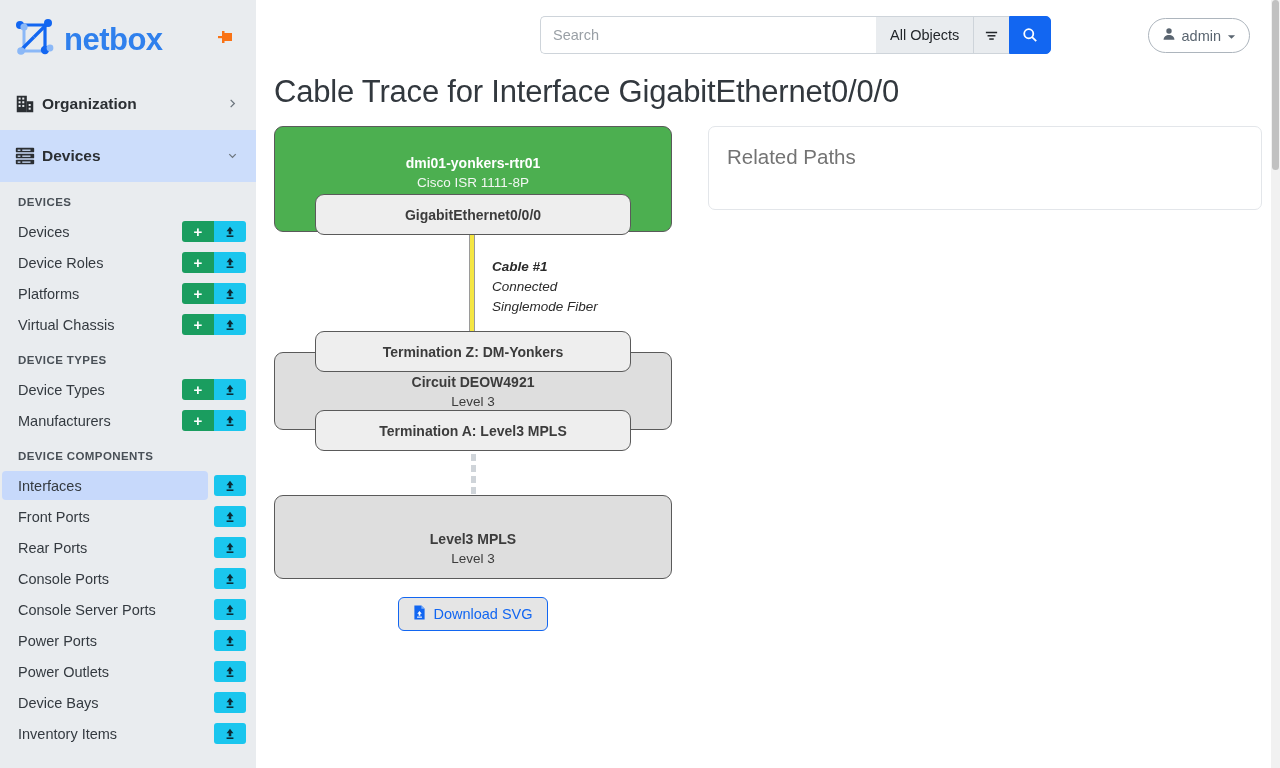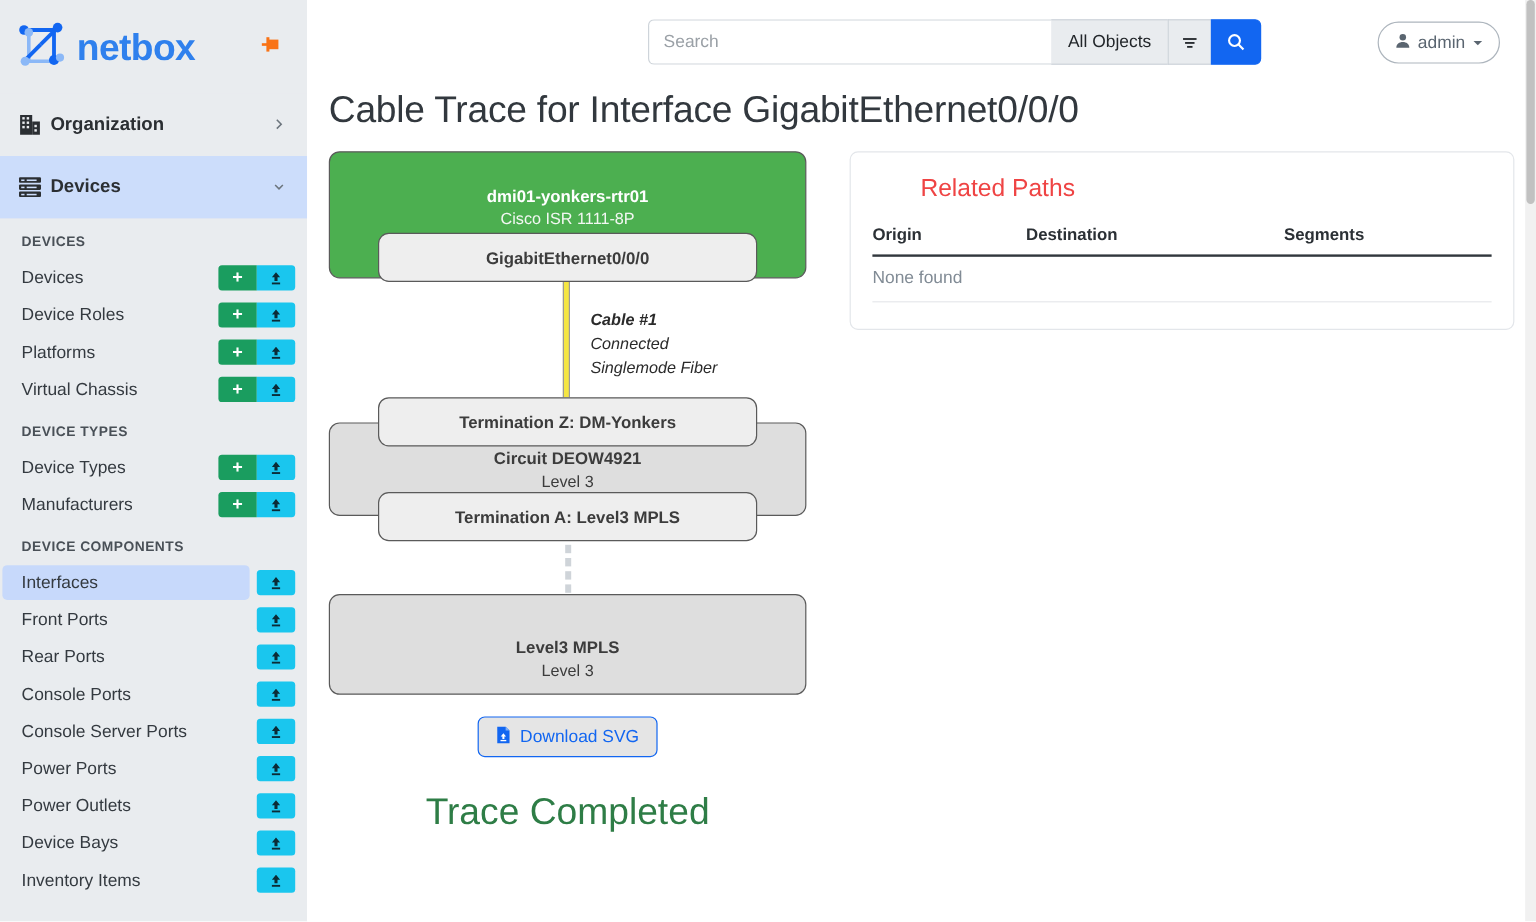--- a/index.html
+++ b/index.html
@@ -176,21 +176,21 @@
   .trace-status {
     text-align: center; color: #2e7d46; font-size: 31px;
     margin-top: 28px; font-weight: 400;
   }
 
   
   .card {
     border: 1px solid #e3e6ea; border-radius: 7px; background: #fff;
     padding: 18px 18px 22px 18px;
   }
-  .card-title { font-size: 20.5px; color: #ef4444; font-weight: 400; margin-bottom: 18px; margin-left: 40px; }
+  .card-title { font-size: 20.5px; color: #737373; font-weight: 400; margin-bottom: 18px; }
   table.paths { width: 100%; border-collapse: collapse; }
   table.paths th {
     text-align: left; font-size: 14px; font-weight: 700; color: #2b3035;
     padding: 0 0 9px 0; border-bottom: 2px solid #31373d;
   }
   table.paths td {
     font-size: 14.5px; color: #818b95; padding: 10px 0 11px 0;
     border-bottom: 1px solid #e6e8eb;
   }
   .col-origin { width: 128px; }
@@ -571,41 +571,26 @@
                   <g fill="#ffffff">
                       <path d="M7 6.5 L9.4 9.4 H7.9 V11.6 H6.1 V9.4 H4.6 Z"></path>
                       <rect x="4.4" y="12.4" width="5.2" height="1.2"></rect>
                     </g>
                 </svg>
               </span>
               <span>Download SVG</span>
             </button>
           </div>
 
-          <div class="trace-status">Trace Completed</div>
         </div>
       </div>
 
       <div class="paths-col">
         <div class="card">
           <div class="card-title">Related Paths</div>
-          <table class="paths">
-            <thead>
-              <tr>
-                <th class="col-origin">Origin</th>
-                <th class="col-dest">Destination</th>
-                <th>Segments</th>
-              </tr>
-            </thead>
-            <tbody>
-              <tr>
-                <td colspan="3">None found</td>
-              </tr>
-            </tbody>
-          </table>
         </div>
       </div>
 
     </div>
 
     <div class="scrollbar">
       <div class="thumb"></div>
     </div>
   </main>
 </div>

